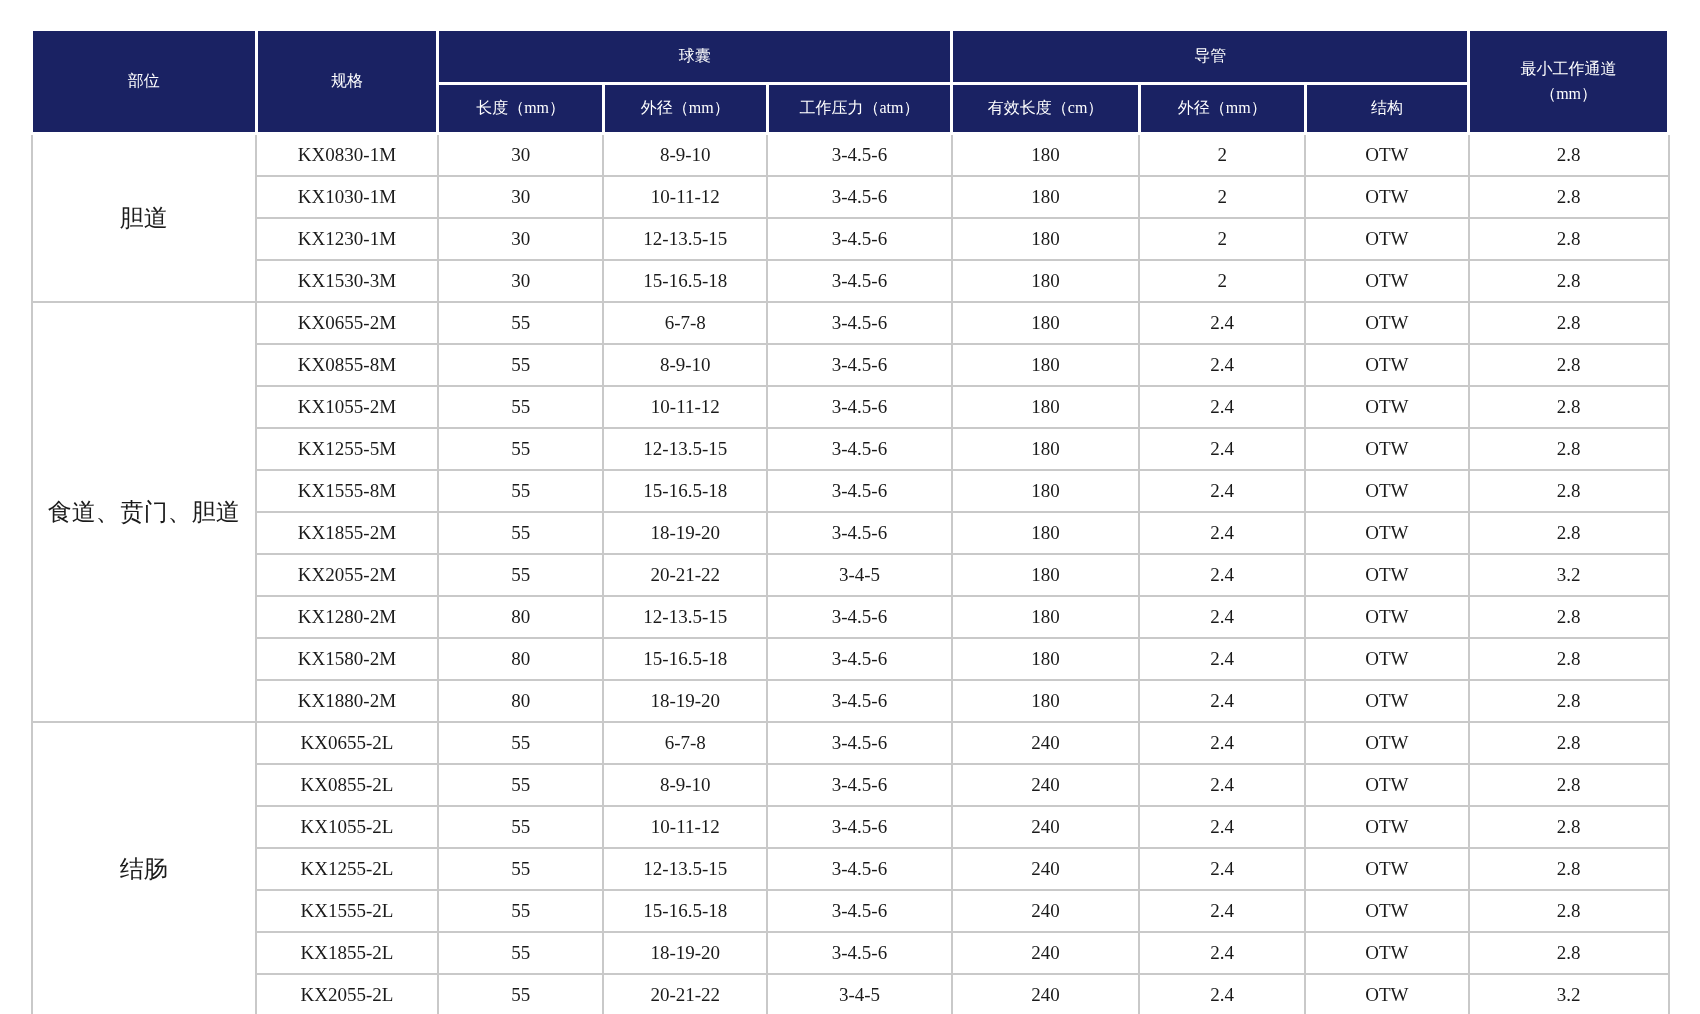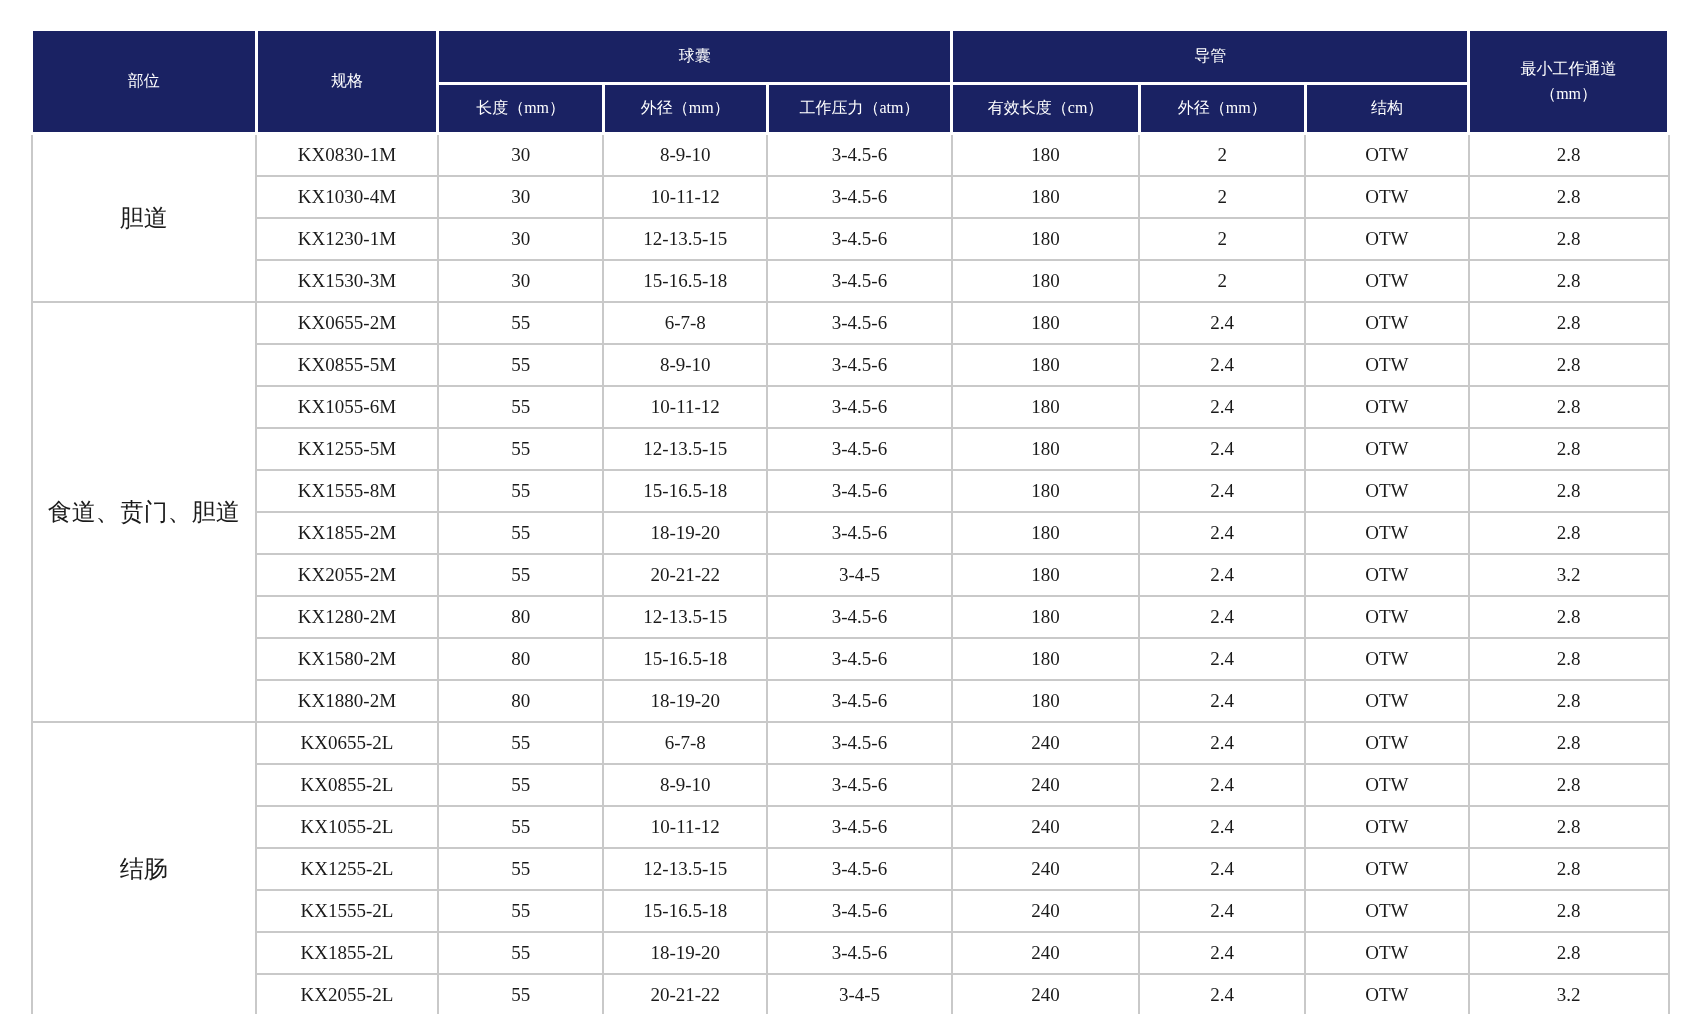--- a/index.html
+++ b/index.html
@@ -88,21 +88,21 @@
           <td>KX0830-1M</td>
           <td>30</td>
           <td>8-9-10</td>
           <td>3-4.5-6</td>
           <td>180</td>
           <td>2</td>
           <td>OTW</td>
           <td>2.8</td>
         </tr>
         <tr>
-          <td>KX1030-4M</td>
+          <td>KX1030-1M</td>
           <td>30</td>
           <td>10-11-12</td>
           <td>3-4.5-6</td>
           <td>180</td>
           <td>2</td>
           <td>OTW</td>
           <td>2.8</td>
         </tr>
         <tr>
           <td>KX1230-1M</td>
@@ -129,31 +129,31 @@
           <td>KX0655-2M</td>
           <td>55</td>
           <td>6-7-8</td>
           <td>3-4.5-6</td>
           <td>180</td>
           <td>2.4</td>
           <td>OTW</td>
           <td>2.8</td>
         </tr>
         <tr>
-          <td>KX0855-5M</td>
+          <td>KX0855-8M</td>
           <td>55</td>
           <td>8-9-10</td>
           <td>3-4.5-6</td>
           <td>180</td>
           <td>2.4</td>
           <td>OTW</td>
           <td>2.8</td>
         </tr>
         <tr>
-          <td>KX1055-6M</td>
+          <td>KX1055-2M</td>
           <td>55</td>
           <td>10-11-12</td>
           <td>3-4.5-6</td>
           <td>180</td>
           <td>2.4</td>
           <td>OTW</td>
           <td>2.8</td>
         </tr>
         <tr>
           <td>KX1255-5M</td>

